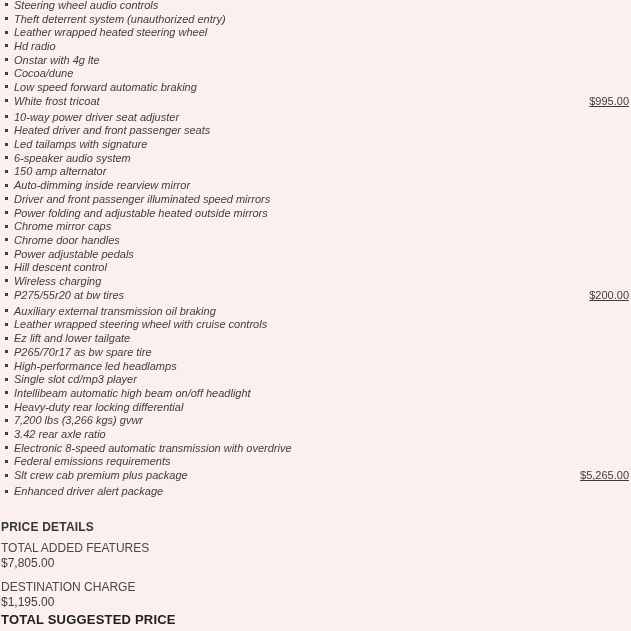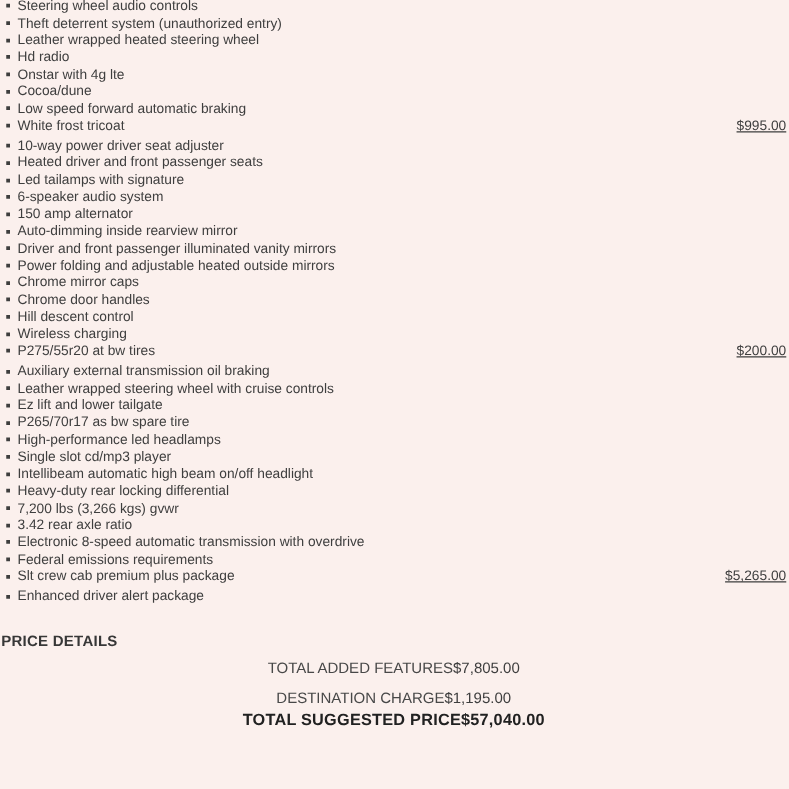--- a/index.html
+++ b/index.html
@@ -23,40 +23,41 @@
     white-space: nowrap;
   }
   .feature-row.has-price { margin-bottom: 2.4px; }
   .bullet {
     flex: none;
     width: 3px;
     height: 3px;
     background: #3e3e3e;
     margin-right: 6px;
   }
-  .feature-label { flex: 0 1 auto; }
+  .feature-label { flex: 0 1 auto; font-style: italic; }
   .feature-price { margin-left: auto; color: #3e3e3e; text-decoration: underline; }
   .details {
     margin-top: 22px;
     padding: 0 2px 16px 1px;
   }
   .details-header {
     font-size: 12px;
     font-weight: 700;
     color: #373737;
     line-height: 15px;
     letter-spacing: 0.2px;
   }
   .details-row {
     display: flex;
     justify-content: center;
     align-items: baseline;
     font-size: 12px;
     line-height: 15px;
     color: #484848;
+    flex-direction: column;
   }
   .details-row.r1 { margin-top: 6px; }
   .details-row.r2 { margin-top: 9px; }
   .details-row .value { color: #3e3e3e; }
   .details-row.total {
     margin-top: 2px;
     font-size: 13px;
     font-weight: 700;
     line-height: 16px;
     color: #212121;
@@ -147,21 +148,21 @@
   </div>
 
   <div class="feature-row">
     <span class="bullet"></span>
     <span class="feature-label">Auto-dimming inside rearview mirror</span>
 
   </div>
 
   <div class="feature-row">
     <span class="bullet"></span>
-    <span class="feature-label">Driver and front passenger illuminated vanity mirrors</span>
+    <span class="feature-label">Driver and front passenger illuminated speed mirrors</span>
 
   </div>
 
   <div class="feature-row">
     <span class="bullet"></span>
     <span class="feature-label">Power folding and adjustable heated outside mirrors</span>
 
   </div>
 
   <div class="feature-row">
@@ -169,20 +170,25 @@
     <span class="feature-label">Chrome mirror caps</span>
 
   </div>
 
   <div class="feature-row">
     <span class="bullet"></span>
     <span class="feature-label">Chrome door handles</span>
 
   </div>
 
+  <div class="feature-row">
+    <span class="bullet"></span>
+    <span class="feature-label">Power adjustable pedals</span>
+
+  </div>
 
   <div class="feature-row">
     <span class="bullet"></span>
     <span class="feature-label">Hill descent control</span>
 
   </div>
 
   <div class="feature-row">
     <span class="bullet"></span>
     <span class="feature-label">Wireless charging</span>

